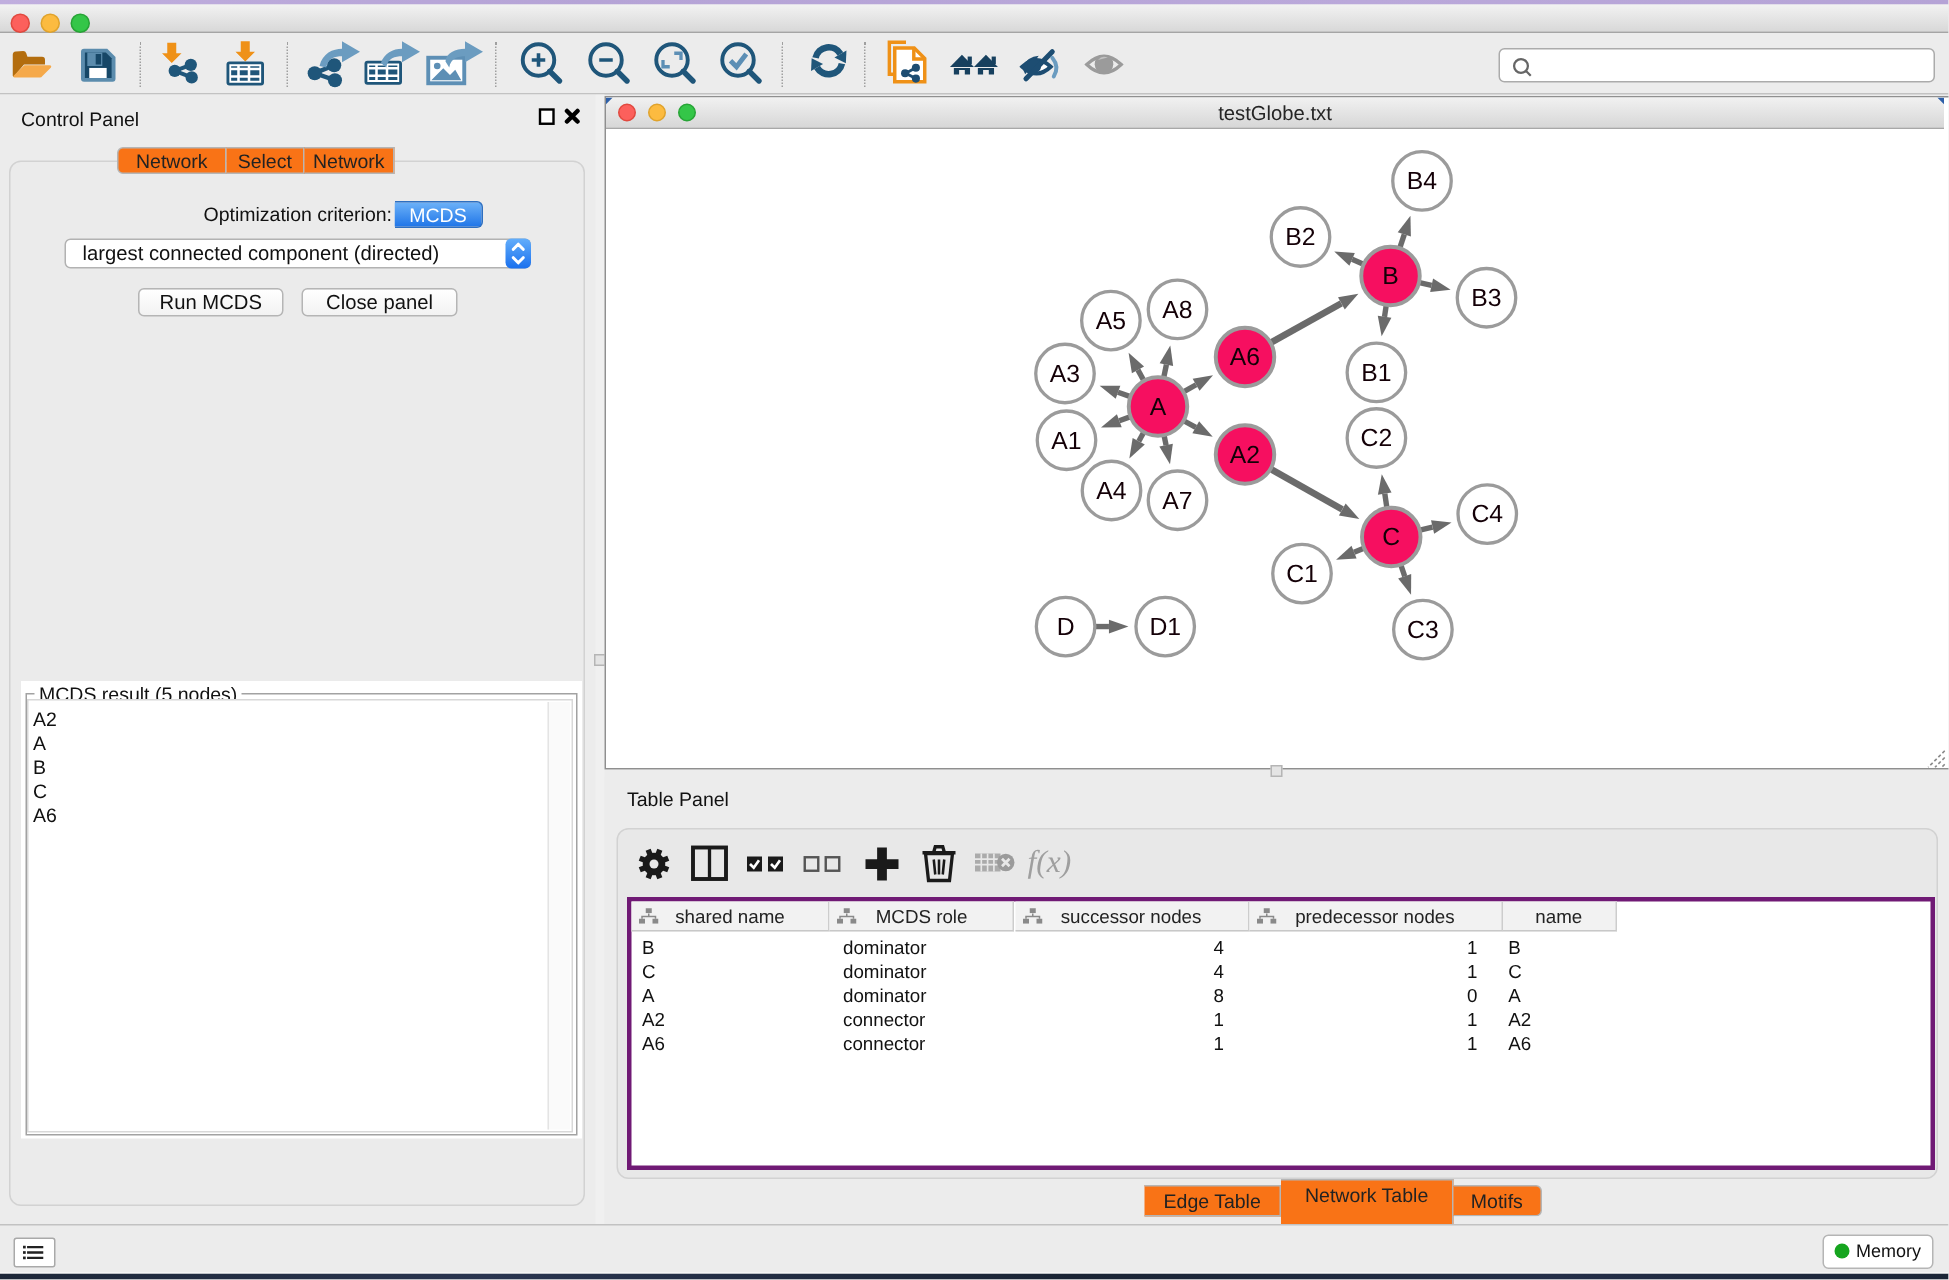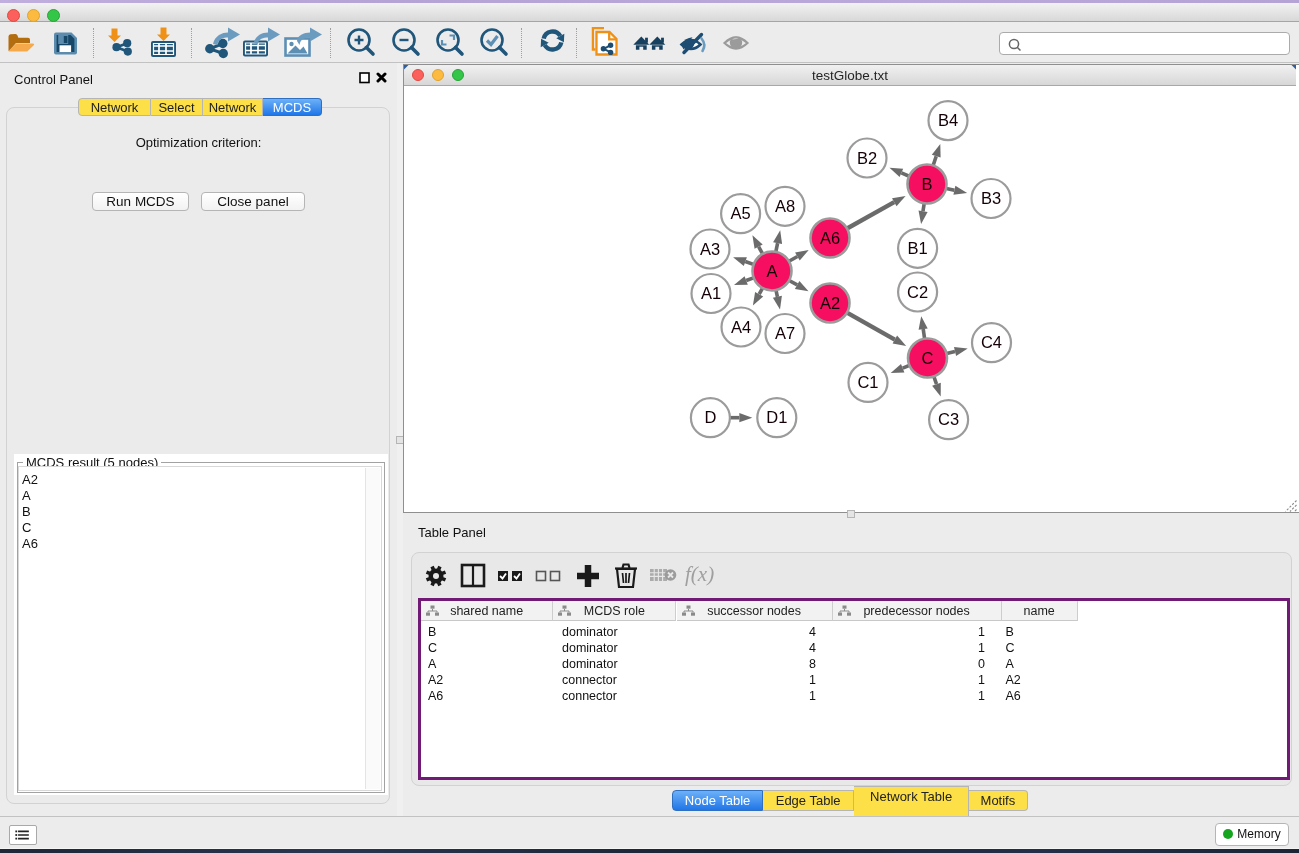--- a/index.html
+++ b/index.html
@@ -14,31 +14,31 @@
 
 #toolbar { left:0; top:23px; width:1299px; height:40px; background:#ececec; border-bottom:1px solid #c2c2c2; }
 .tsep { position:absolute; top:5px; height:30px; width:0; border-left:1px dotted #9f9f9f; }
 .ticon { position:absolute; top:0; }
 #searchbox { position:absolute; left:999px; top:9px; width:291px; height:23px; background:#fff; border:1px solid #ababab; border-radius:4px; }
 
 #cpanel { left:0; top:63px; width:397px; height:753px; background:#ececec; }
 #cpanel .hdr { position:absolute; left:14px; top:9px; font-size:13px; color:#111; }
 #cp-inner { position:absolute; left:6px; top:44px; width:384px; height:697px; background:#ebebeb; border:1px solid #d2d2d2; border-radius:8px; }
 .tabrow { position:absolute; z-index:5; }
-.tab { position:absolute; top:0; height:18px; background:#fde047; border:1px solid #b5b5b5; border-left:none; font-size:13px; text-align:center; color:#222; line-height:17px; }
+.tab { position:absolute; top:0; height:18px; background:#f97316; border:1px solid #b5b5b5; border-left:none; font-size:13px; text-align:center; color:#222; line-height:17px; }
 .tab.first { border-left:1px solid #b5b5b5; border-radius:4px 0 0 4px; }
 .tab.last { border-radius:0 4px 4px 0; }
-.tab.sel { background:linear-gradient(#6cb1f8,#2076e8); border-color:#2e6fc0; color:#fff; }
+.tab.sel { background:linear-gradient(#6cb1f8,#2076e8); border-color:#2e6fc0; color:#fff;margin-top:36px; }
 
 #optlabel { left:0; top:72px; width:397px; text-align:center; font-size:13px; color:#111; }
 #combo { left:43px; top:96px; width:311px; height:20px; background:#fff; border:1px solid #b2b2b2; border-radius:4px; font-size:13.5px; line-height:18px; padding-left:11px; color:#111; }
 #combo .stepper { position:absolute; right:-1px; top:-1px; width:17px; height:20px; border-radius:4px; background:linear-gradient(#63aefb,#1a70ee); }
 .btn { position:absolute; height:19px; background:linear-gradient(#ffffff,#f2f2f2); border:1px solid #b5b5b5; border-radius:4px; font-size:13.5px; text-align:center; color:#111; line-height:17px; }
 
-#mcdsbox { position:absolute; left:14px; top:391px; width:374px; height:341px; background:#fff; }
+#mcdsbox { position:absolute; left:14px; top:391px; width:374px; height:305px; background:#fff; }
 #mcdsborder { position:absolute; left:3px; top:8px; right:3px; bottom:2px; border:1px solid #a2a2a2; }
 #mcdsbox .glabel { position:absolute; left:9px; top:1px; background:#fff; padding:0 3px; font-size:13px; color:#111; }
 #mcdslist { position:absolute; left:4px; top:12px; right:6px; bottom:4px; border:1px solid #d8d8d8; background:#fff; }
 #mcdslist .items { position:absolute; left:3px; top:5px; font-size:13px; line-height:16px; color:#111; }
 #mcdssb { position:absolute; right:1px; top:1px; width:15px; bottom:1px; background:#fafafa; border-left:1px solid #e4e4e4; }
 
 #vsplit { left:397px; top:63px; width:6px; height:753px; background:#f0f0f0; }
 #vgrip { left:396px; top:436px; width:8px; height:8px; background:#e4e4e4; border:1px solid #b5b5b5; }
 
 #netwin { left:403px; top:64px; width:1072px; height:449px; background:#fff; border:1px solid #8f8f8f; }
@@ -203,20 +203,25 @@
     <path d="M20 2 L27 9 M27 2 L20 9" stroke="#000" stroke-width="3" stroke-linecap="round"></path>
   </svg>
   <div id="cp-inner"></div>
   <div class="tabrow abs" style="left:78px;top:35px;">
     <div class="tab first" style="left:0;width:73px;">Network</div>
     <div class="tab" style="left:73px;width:52px;">Select</div>
     <div class="tab" style="left:125px;width:60px;">Network</div>
     <div class="tab last sel" style="left:185px;width:59px;">MCDS</div>
   </div>
   <div id="optlabel" class="abs">Optimization criterion:</div>
+  <div id="combo" class="abs">largest connected component (directed)
+    <div class="stepper"><svg width="17" height="20" viewBox="0 0 17 20">
+          <path d="M5.2 7.2 L8.5 3.8 L11.8 7.2 M5.2 12.8 L8.5 16.2 L11.8 12.8" stroke="#fff" stroke-width="2" fill="none" stroke-linecap="round" stroke-linejoin="round"></path>
+        </svg></div>
+  </div>
   <div class="btn" style="left:92px;top:129px;width:97px;">Run MCDS</div>
   <div class="btn" style="left:201px;top:129px;width:104px;">Close panel</div>
   <div id="mcdsbox">
     <div id="mcdsborder"></div>
     <div class="glabel">MCDS result (5 nodes)</div>
     <div id="mcdslist">
       <div class="items">A2<br>A<br>B<br>C<br>A6</div>
       <div id="mcdssb"></div>
     </div>
   </div>

